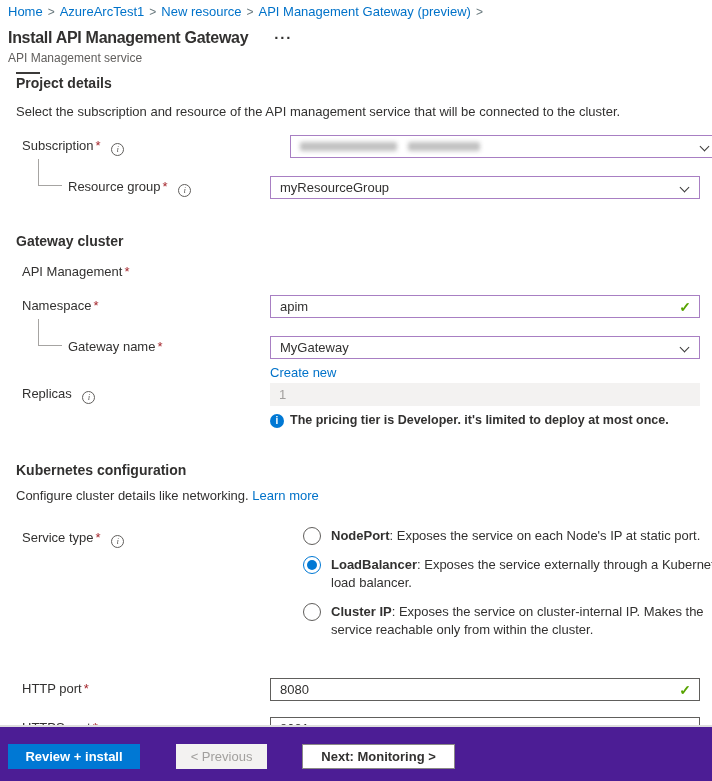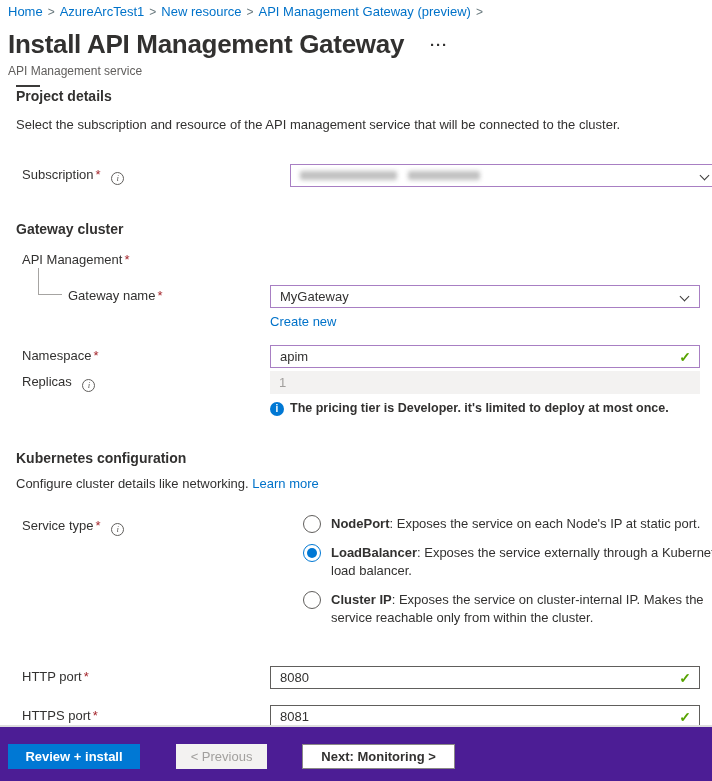--- a/index.html
+++ b/index.html
@@ -12,21 +12,21 @@
   }
   .page { padding:4px 12px 0 8px; }
 
   
   .breadcrumb { font-size:13px; line-height:16px; white-space:nowrap; }
   .crumb { color:#0072c9; text-decoration:none; cursor:pointer; }
   .sep { color:#69797e; margin:0 5px; font-size:12px; }
 
   
   .title-row { display:flex; align-items:center; margin-top:9px; }
-  .page-title { font-size:26px; font-weight:700; margin:0; color:#323130; letter-spacing:-0.3px; }
+  .page-title { font-size:16px; font-weight:700; margin:0; color:#323130; letter-spacing:-0.3px; }
   .more-menu { margin-left:26px; color:#323130; font-weight:700; font-size:15px; letter-spacing:1px; cursor:pointer; line-height:10px; }
   .subtitle { color:#605e5c; font-size:12px; margin-top:4px; }
 
   
   .tab-line { width:24px; height:2px; background:#3b3a39; margin:7px 0 0 8px; }
   .section-heading { font-size:14px; font-weight:700; margin:1px 0 0 8px; }
   .section-desc { margin:13px 0 0 8px; color:#323130; }
 
   
   .row { display:flex; margin-left:8px; position:relative; align-items:flex-start; }
@@ -78,21 +78,21 @@
   
   .footer { position:absolute; left:0; bottom:0; width:712px; height:56px;
     border-top:2px solid #dedede; padding:17px 0 0 8px; background:#4c1d95; }
   .btn { display:inline-flex; align-items:center; justify-content:center;
     height:25px; font-size:13px; padding:0 14px; cursor:pointer;
     font-family:"Liberation Sans", sans-serif; }
   .btn-primary { background:#0078d4; border:1px solid #0078d4; color:#fff; font-weight:700; min-width:132px; }
   .btn-disabled { background:#f3f2f1; border:1px solid #f3f2f1; color:#a19f9d; margin-left:32px; min-width:70px; cursor:default; }
   .btn-secondary { background:#fff; border:1px solid #8a8886; color:#323130; font-weight:600; margin-left:31px; min-width:153px; }
 
-  .mt20 { margin-top:32px;gap:20px; } .mt18 { margin-top:18px; } .mt17 { margin-top:3px; }
+  .mt20 { margin-top:16px;gap:20px; } .mt18 { margin-top:18px; } .mt17 { margin-top:3px; }
   .mt16 { margin-top:16px; } .mt12 { margin-top:12px; } .mt24 { margin-top:24px;gap:33px; }
   .mt28 { margin-top:28px; }
   .heading-gap { margin-top:34px; }
 </style>
 </head>
 <body>
 
 <div class="page">
 
   <div class="breadcrumb">
@@ -116,52 +116,65 @@
     </div>
     <div class="field-col">
       <div class="combo">
         <span class="blur-bar bar1"></span>
           <span class="blur-bar bar2"></span>
         <span class="chevron"></span>
       </div>
     </div>
   </div>
 
+  <div class="row mt18">
+    <div class="connector"></div>
+    <div class="lbl-col child">
+      <span>Resource group</span><span class="req">*</span>
+      <span class="info-icon-outline">i</span>
+    </div>
+    <div class="field-col">
+      <div class="combo">
+        <span>myResourceGroup</span>
+        <span class="chevron"></span>
+      </div>
+    </div>
+  </div>
 
   <div class="section-heading heading-gap">Gateway cluster</div>
 
   <div class="row mt12">
     <div class="lbl-col">
       <span>API Management</span><span class="req">*</span>
+    </div>
+  </div>
+
+  <div class="row mt16">
+    <div class="lbl-col">
+      <span>Namespace</span><span class="req">*</span>
+    </div>
+    <div class="field-col">
+      <div class="txt-input">
+        <span>apim</span>
+        <span class="check">✓</span>
+      </div>
     </div>
   </div>
 
   <div class="row mt18">
     <div class="connector"></div>
     <div class="lbl-col child">
       <span>Gateway name</span><span class="req">*</span>
     </div>
     <div class="field-col">
       <div class="combo">
         <span>MyGateway</span>
         <span class="chevron"></span>
       </div>
       <a class="link create-new">Create new</a>
-    </div>
-  </div>
-
-  <div class="row mt16">
-    <div class="lbl-col">
-      <span>Namespace</span><span class="req">*</span>
-    </div>
-    <div class="field-col">
-      <div class="txt-input">
-        <span>apim</span>
-        <span class="check">✓</span>
-      </div>
     </div>
   </div>
 
   <div class="row mt17">
     <div class="lbl-col">
       <span>Replicas</span>
       <span class="info-icon-outline">i</span>
     </div>
     <div class="field-col">
       <div class="disabled-input">

